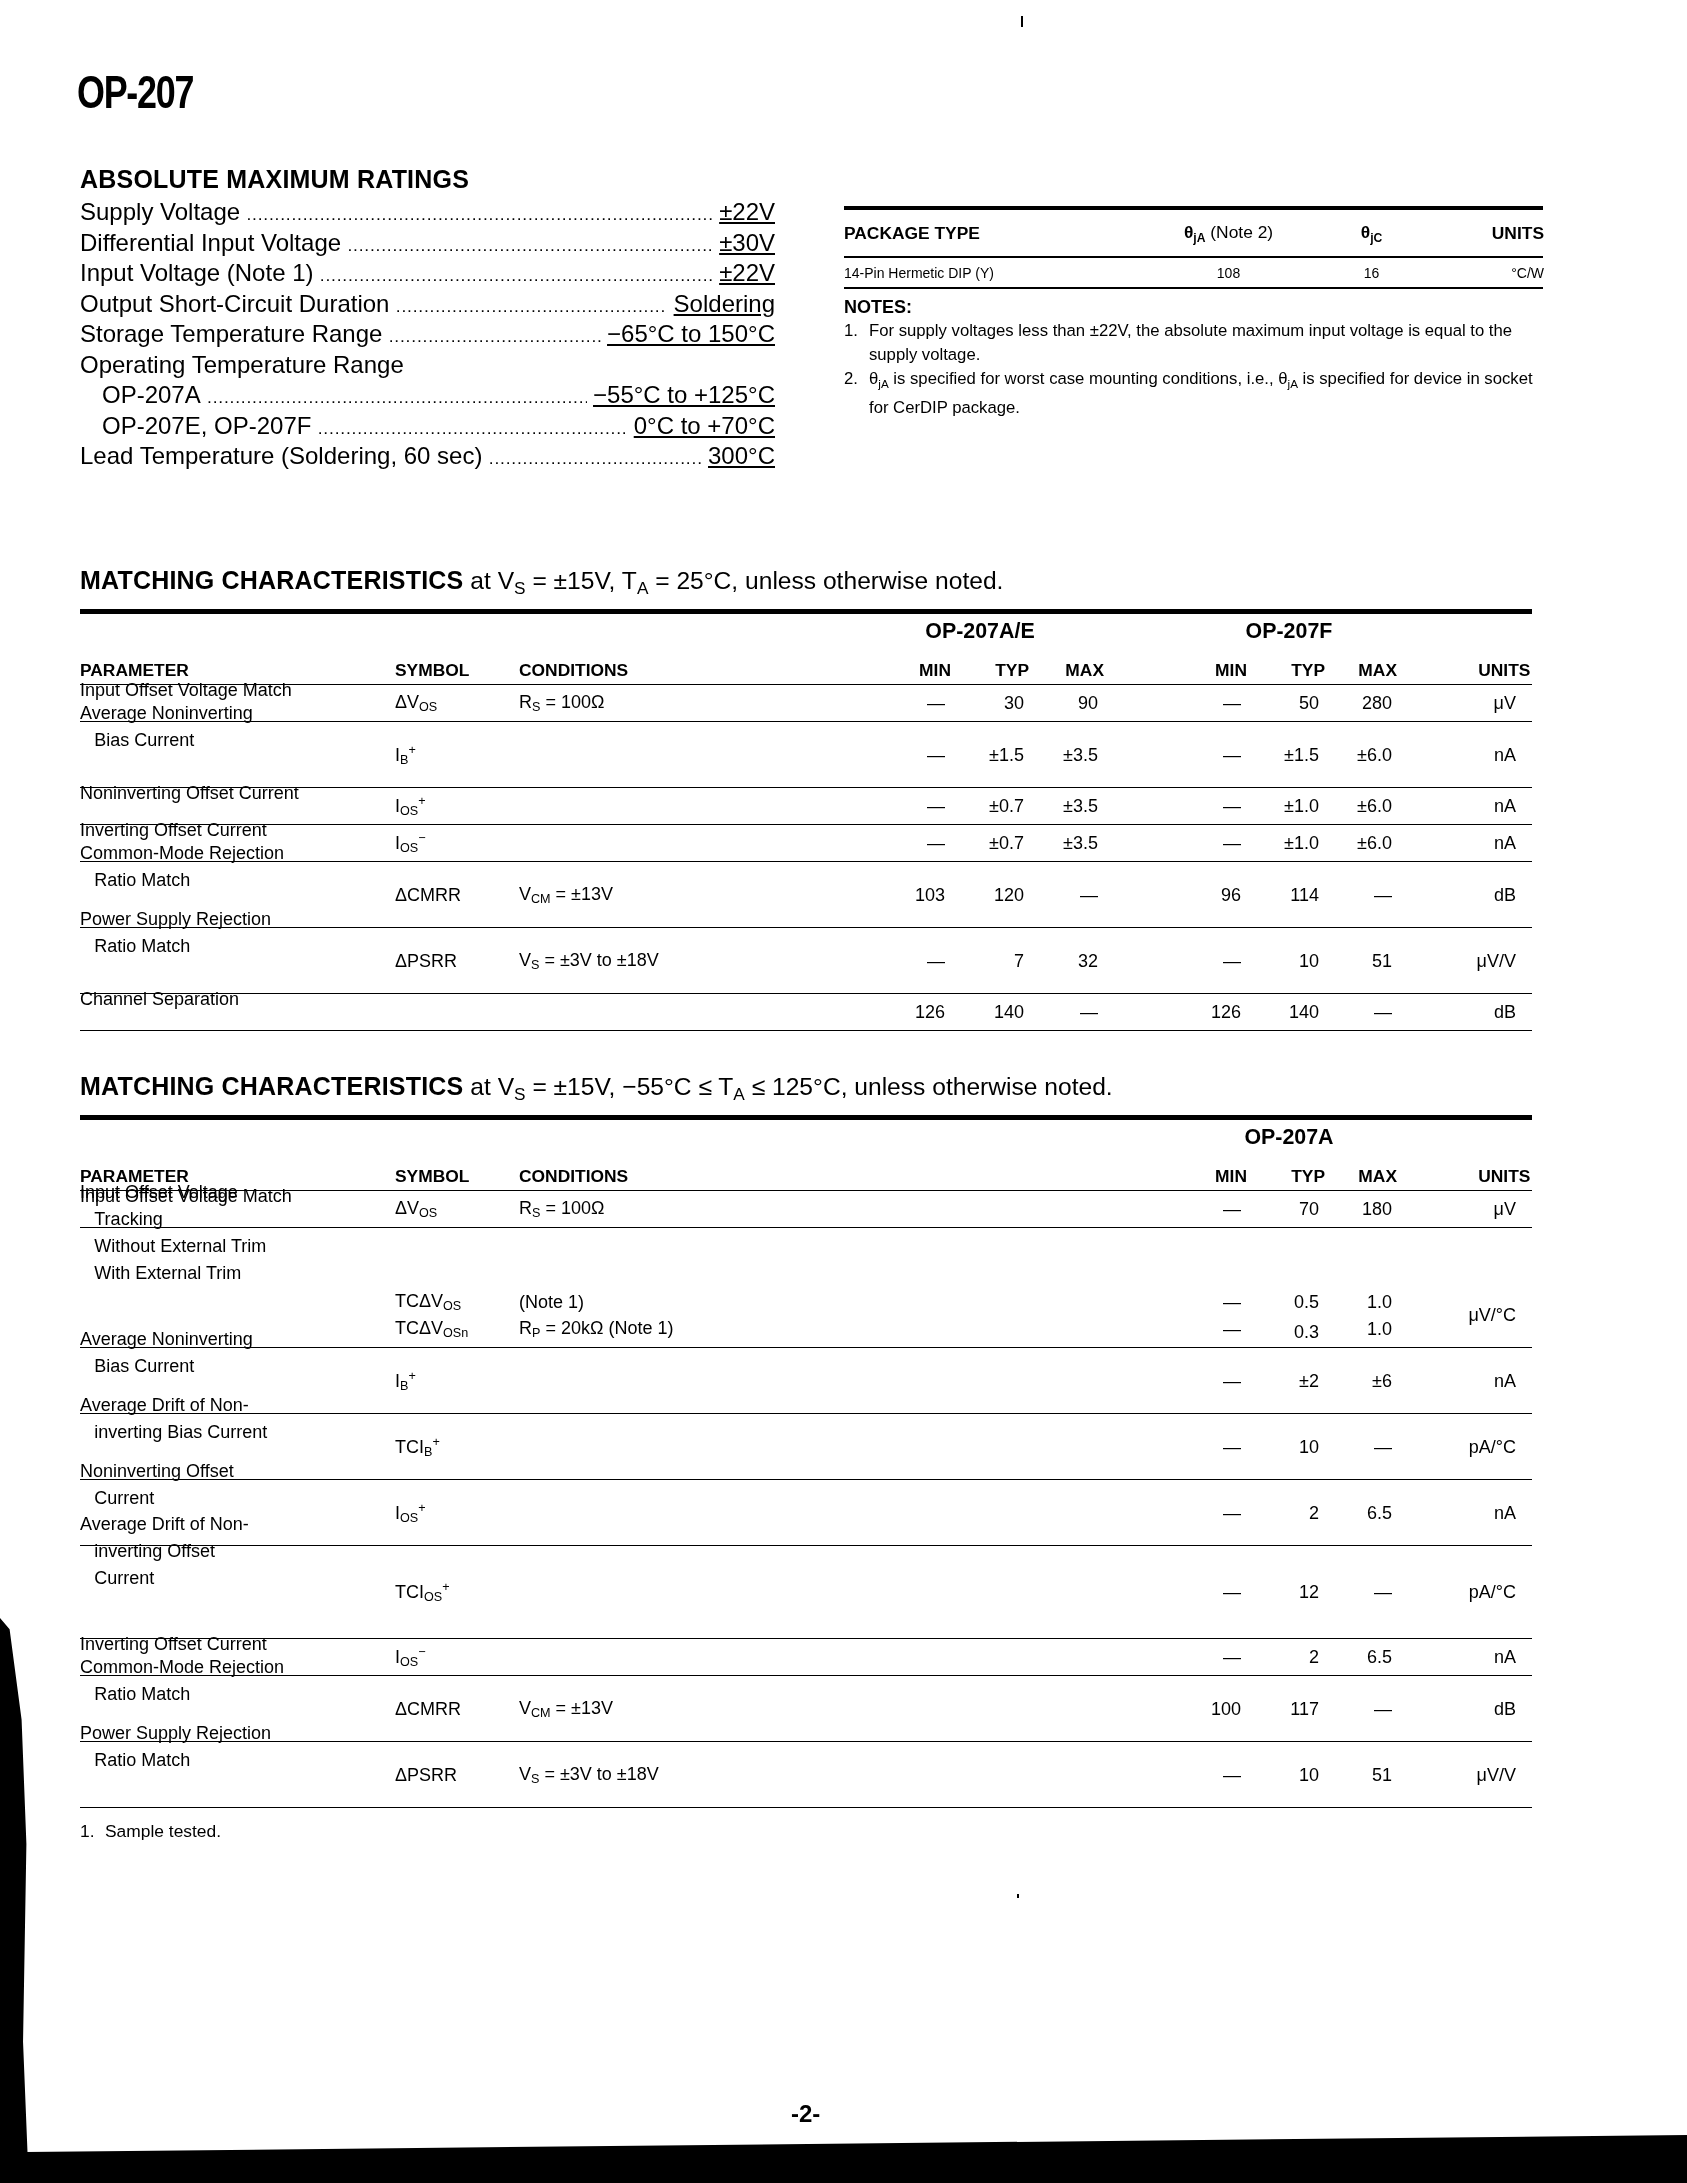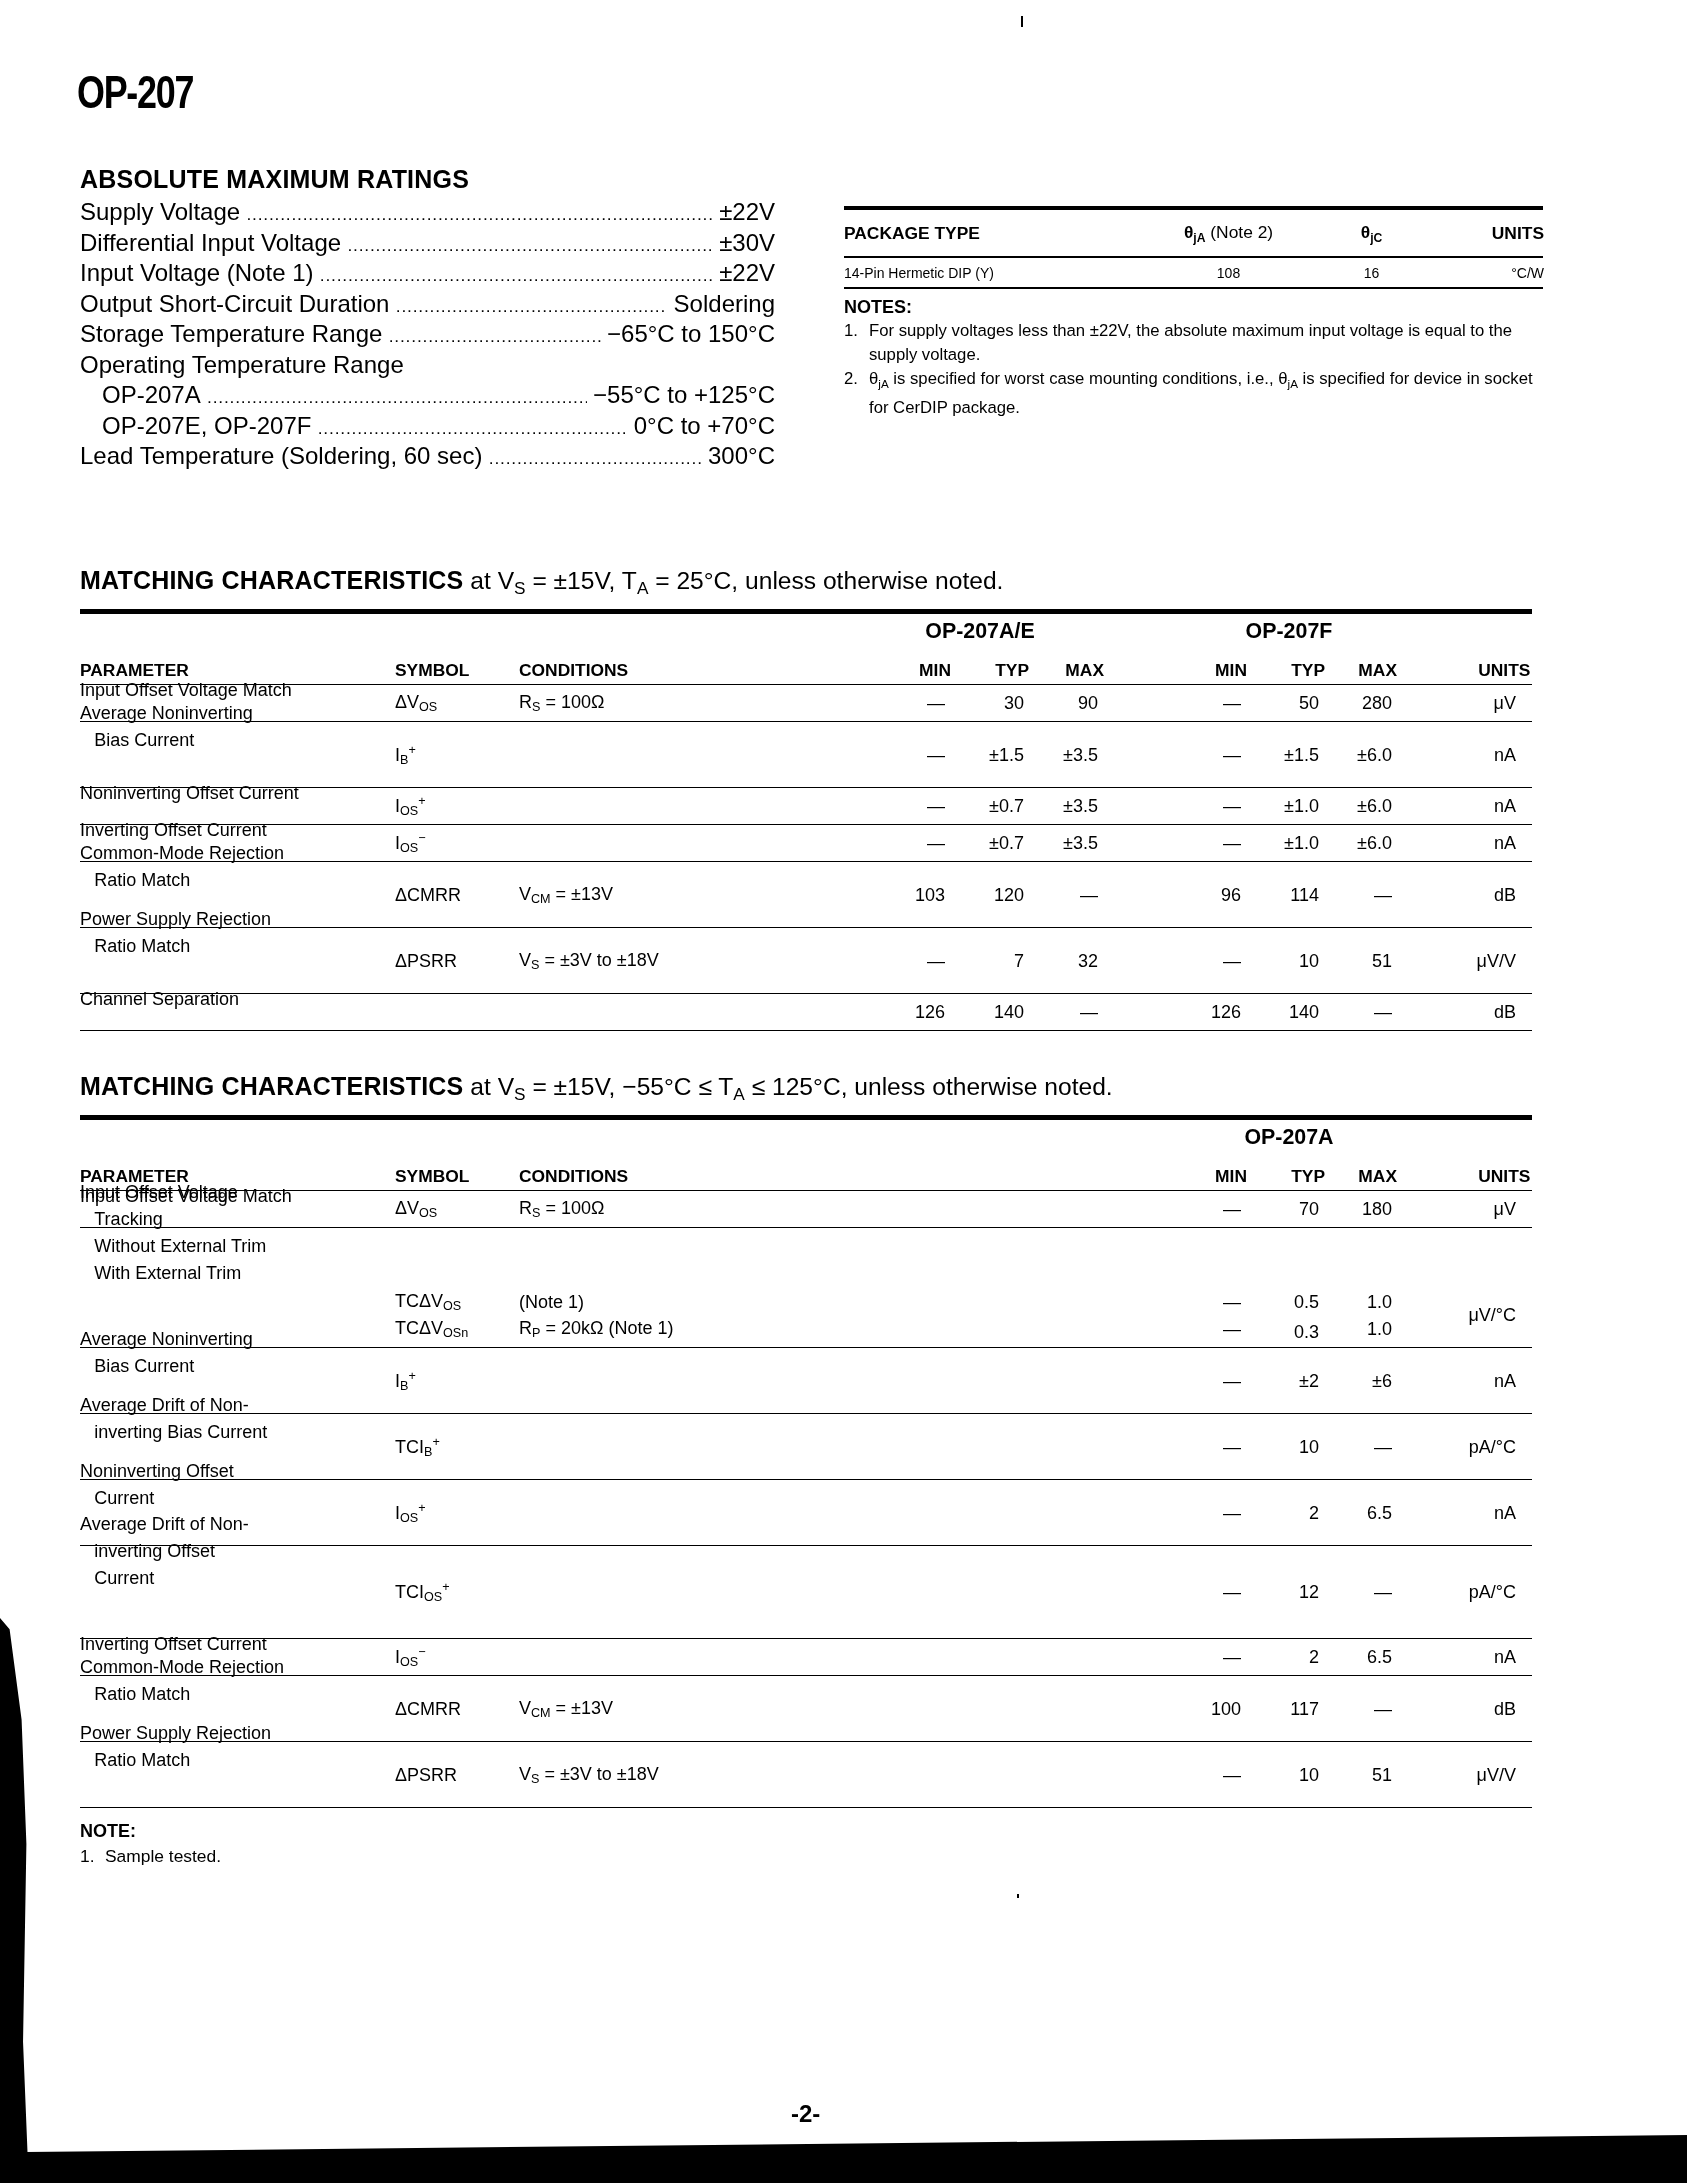--- a/index.html
+++ b/index.html
@@ -25,21 +25,21 @@
     font-weight: bold; font-size: 46px; letter-spacing: -1.6px; transform: scaleX(0.78); transform-origin: left;
   }
 
   
   .amr { left: 80px; top: 165px; width: 695px; }
   .amr-title { font-weight: bold; font-size: 25px; letter-spacing: 0.2px; margin-bottom: 3.2px; }
   .amr-row { display: flex; align-items: baseline; font-size: 24px; height: 30.5px; line-height: 30.5px; }
   .amr-row .lbl { white-space: nowrap; }
   .amr-row .dots { flex: 1; overflow: hidden; white-space: nowrap; margin: 0 6.3px; letter-spacing: 0.8px; font-size: 17.4px; }
   .amr-row .dots::after { content: "....................................................................................................................................................."; }
-  .amr-row .val { white-space: nowrap; }
+  .amr-row .val { white-space: nowrap; text-decoration: underline; }
   .amr-row.indent .lbl { padding-left: 22px; }
 
   
   .pkg { left: 833px; top: 206px; width: 699px; margin-left: 11px; }
   .rule-thick { border-top: 4px solid #000; }
   .rule-med { border-top: 2.4px solid #000; }
   .rule-thin { border-top: 1.6px solid #000; }
   .pkg-row { display: grid; grid-template-columns: 301px 167px 119px 113px; align-items: center; }
   .pkg-head { height: 46px; font-weight: bold; font-size: 17.4px; }
   .pkg-body { height: 29px; font-size: 14px; }
@@ -427,21 +427,20 @@
         <span class="cell" style="left: 315px;"><span>ΔPSRR</span></span>
         <span class="cell" style="left: 439px;"><span>V<sub>S</sub> = ±3V to ±18V</span></span>
         <span class="cell num" style="right: 291px;">—</span>
         <span class="cell num" style="right: 213px;">10</span>
         <span class="cell num" style="right: 140px;">51</span>
         <span class="cell num" style="right: 16px;">μV/V</span>
       </div>
       <div class="rule-thin"></div>
     </div>
   <div style="margin-top:11px;font-size:17.4px;line-height:25px">
-    <div style="font-weight:bold;font-size:18px">NOTE:</div>
     <div class="note">
       <span class="n" style="width:25px">1.</span>
       <span>Sample tested.</span>
     </div>
   </div>
 </div>
 
 <div class="abs page-num">-2-</div>
 
 

